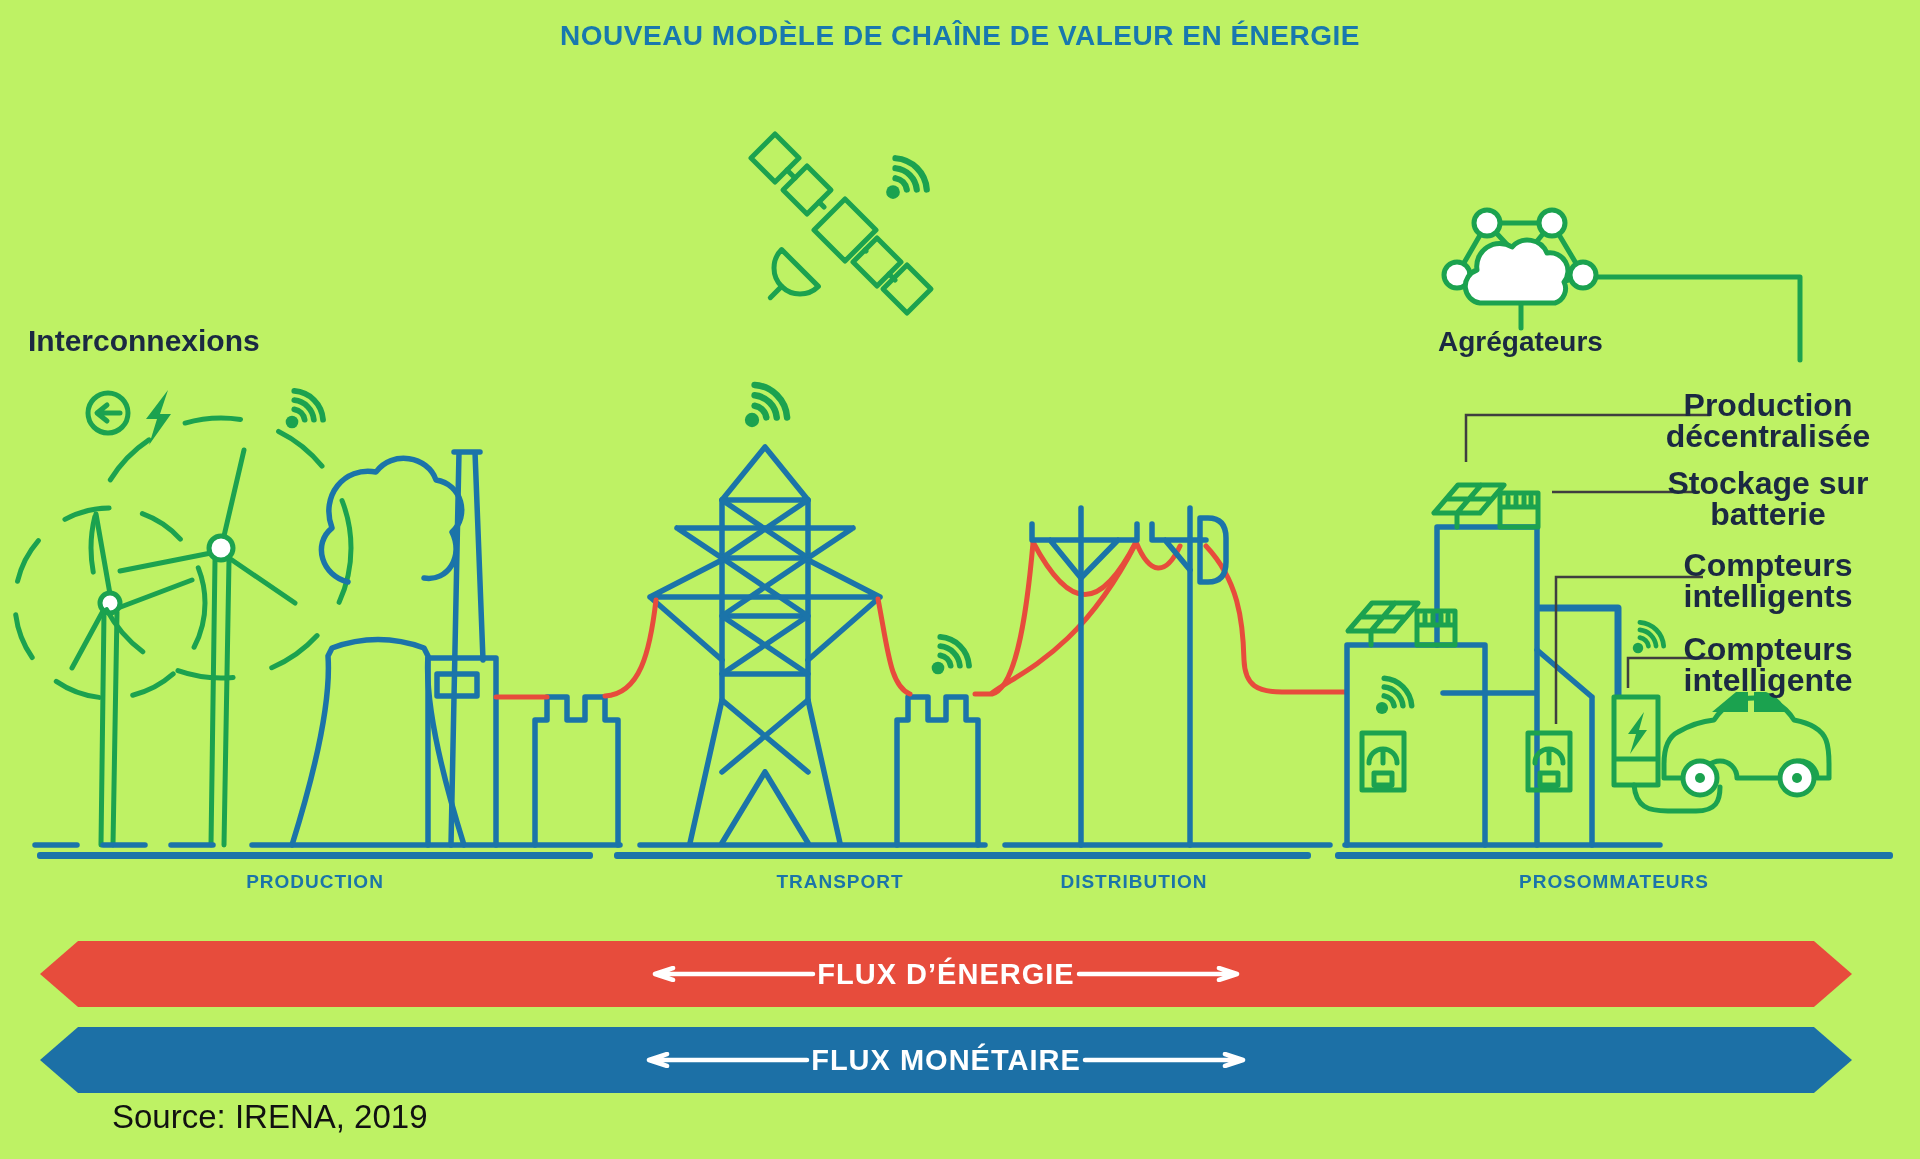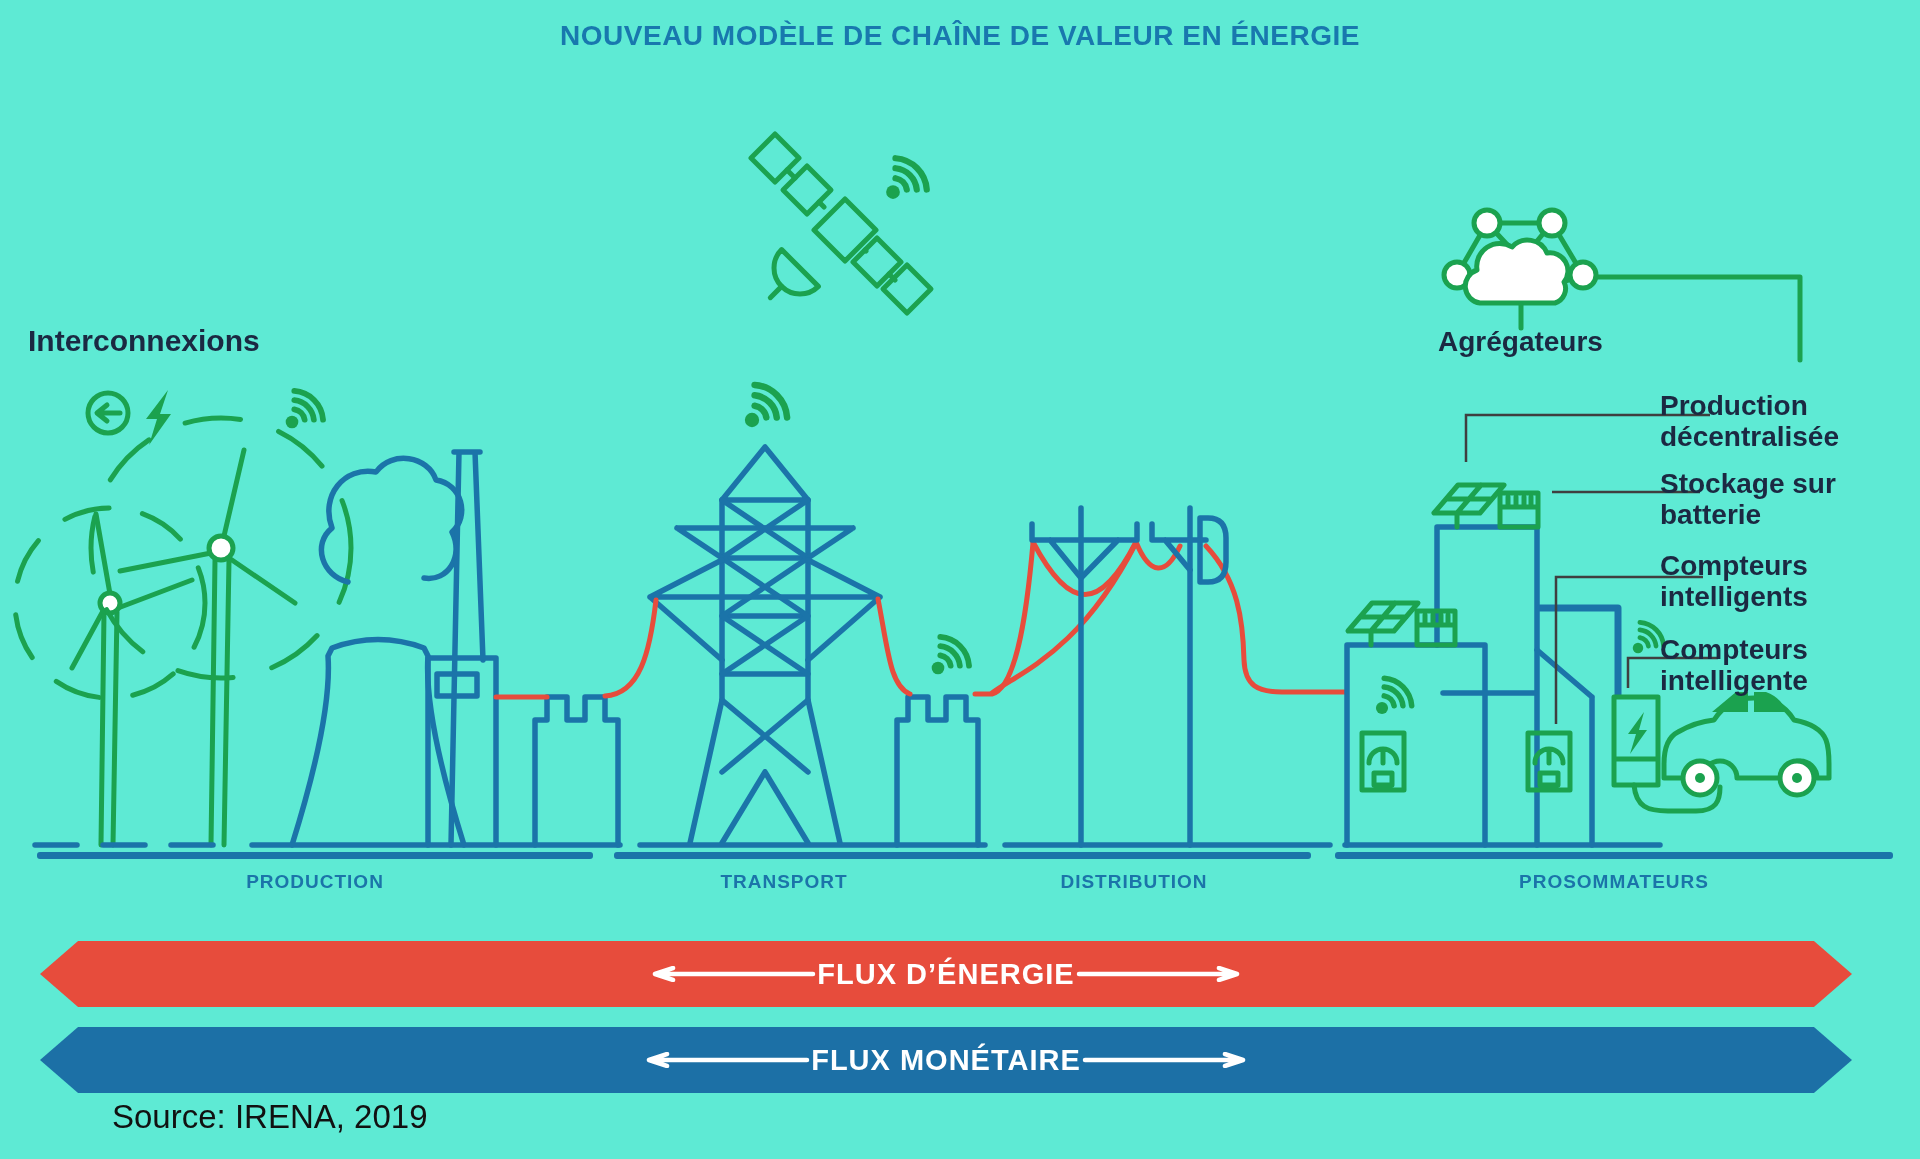--- a/index.html
+++ b/index.html
@@ -1,34 +1,34 @@
 <!DOCTYPE html>
 <html style="--blue: #1B74A9; --red: #E74C3C; --green: #1BA24F; --navy: #1B2942; --banner-red: #E74C3C; --banner-blue: #1C70A6; --title-blue: #1878AE; --gray: #3F3F3F;"><head>
 <meta charset="utf-8">
 <style>
   :root{
     --blue:#1B74A9; --red:#E74C3C; --green:#1BA24F; --navy:#1B2942;
     --banner-red:#E74C3C; --banner-blue:#1C70A6; --title-blue:#1878AE; --gray:#3F3F3F;
   }
   *{margin:0;padding:0;box-sizing:border-box}
   body{font-family:"Liberation Sans",sans-serif;background:#fff}
-  .canvas{position:relative;width:1920px;height:1159px;background:#5eead4;overflow:hidden}
+  .canvas{position:relative;width:1920px;height:1159px;background:#bef264;overflow:hidden}
   .title{position:absolute;top:20px;left:0;width:100%;text-align:center;
          font-size:28px;font-weight:bold;letter-spacing:.5px;color:var(--title-blue)}
   .art{position:absolute;top:0;left:0}
   .lbl{position:absolute;color:var(--navy);font-weight:bold}
   .lbl-flux-info{left:947px;top:166px;font-size:30px}
   .lbl-inter{left:28px;top:324px;font-size:30px}
   .lbl-agg{left:1438px;top:326px;font-size:28px}
-  .rlabel{position:absolute;right:20px;width:240px;text-align:left;color:var(--navy);
-          font-weight:bold;font-size:28px;line-height:31px}
+  .rlabel{position:absolute;right:32px;width:240px;text-align:center;color:var(--navy);
+          font-weight:bold;font-size:32px;line-height:31px}
   .rl-prod{top:390px}.rl-stock{top:468px}.rl-compt{top:550px}.rl-rech{top:634px}
   .seclabel{position:absolute;top:871px;width:320px;text-align:center;transform:translateX(-50%);
             color:var(--blue);font-size:19px;font-weight:600;letter-spacing:1px}
-  .sl-1{left:315px}.sl-2{left:784px}.sl-3{left:1134px}.sl-4{left:1614px}
+  .sl-1{left:315px}.sl-2{left:840px}.sl-3{left:1134px}.sl-4{left:1614px}
   .banner{position:absolute;left:40px;width:1812px;height:66px;display:flex;align-items:center;
           justify-content:center;color:#fff;font-size:29px;font-weight:bold;letter-spacing:1px;
           clip-path:polygon(2.1% 0,97.9% 0,100% 50%,97.9% 100%,2.1% 100%,0 50%)}
   .banner-energy{top:941px;background:var(--banner-red)}
   .banner-money{top:1027px;background:var(--banner-blue)}
   .banner svg{display:block}
   .source{position:absolute;left:112px;top:1098px;font-size:33px;color:#111}
   svg .b{stroke:var(--blue);fill:none;stroke-width:5.5;stroke-linecap:round;stroke-linejoin:round}
   svg .bt{stroke:var(--blue);fill:none;stroke-width:7;stroke-linecap:round}
   svg .r{stroke:var(--red);fill:none;stroke-width:5;stroke-linecap:round}

